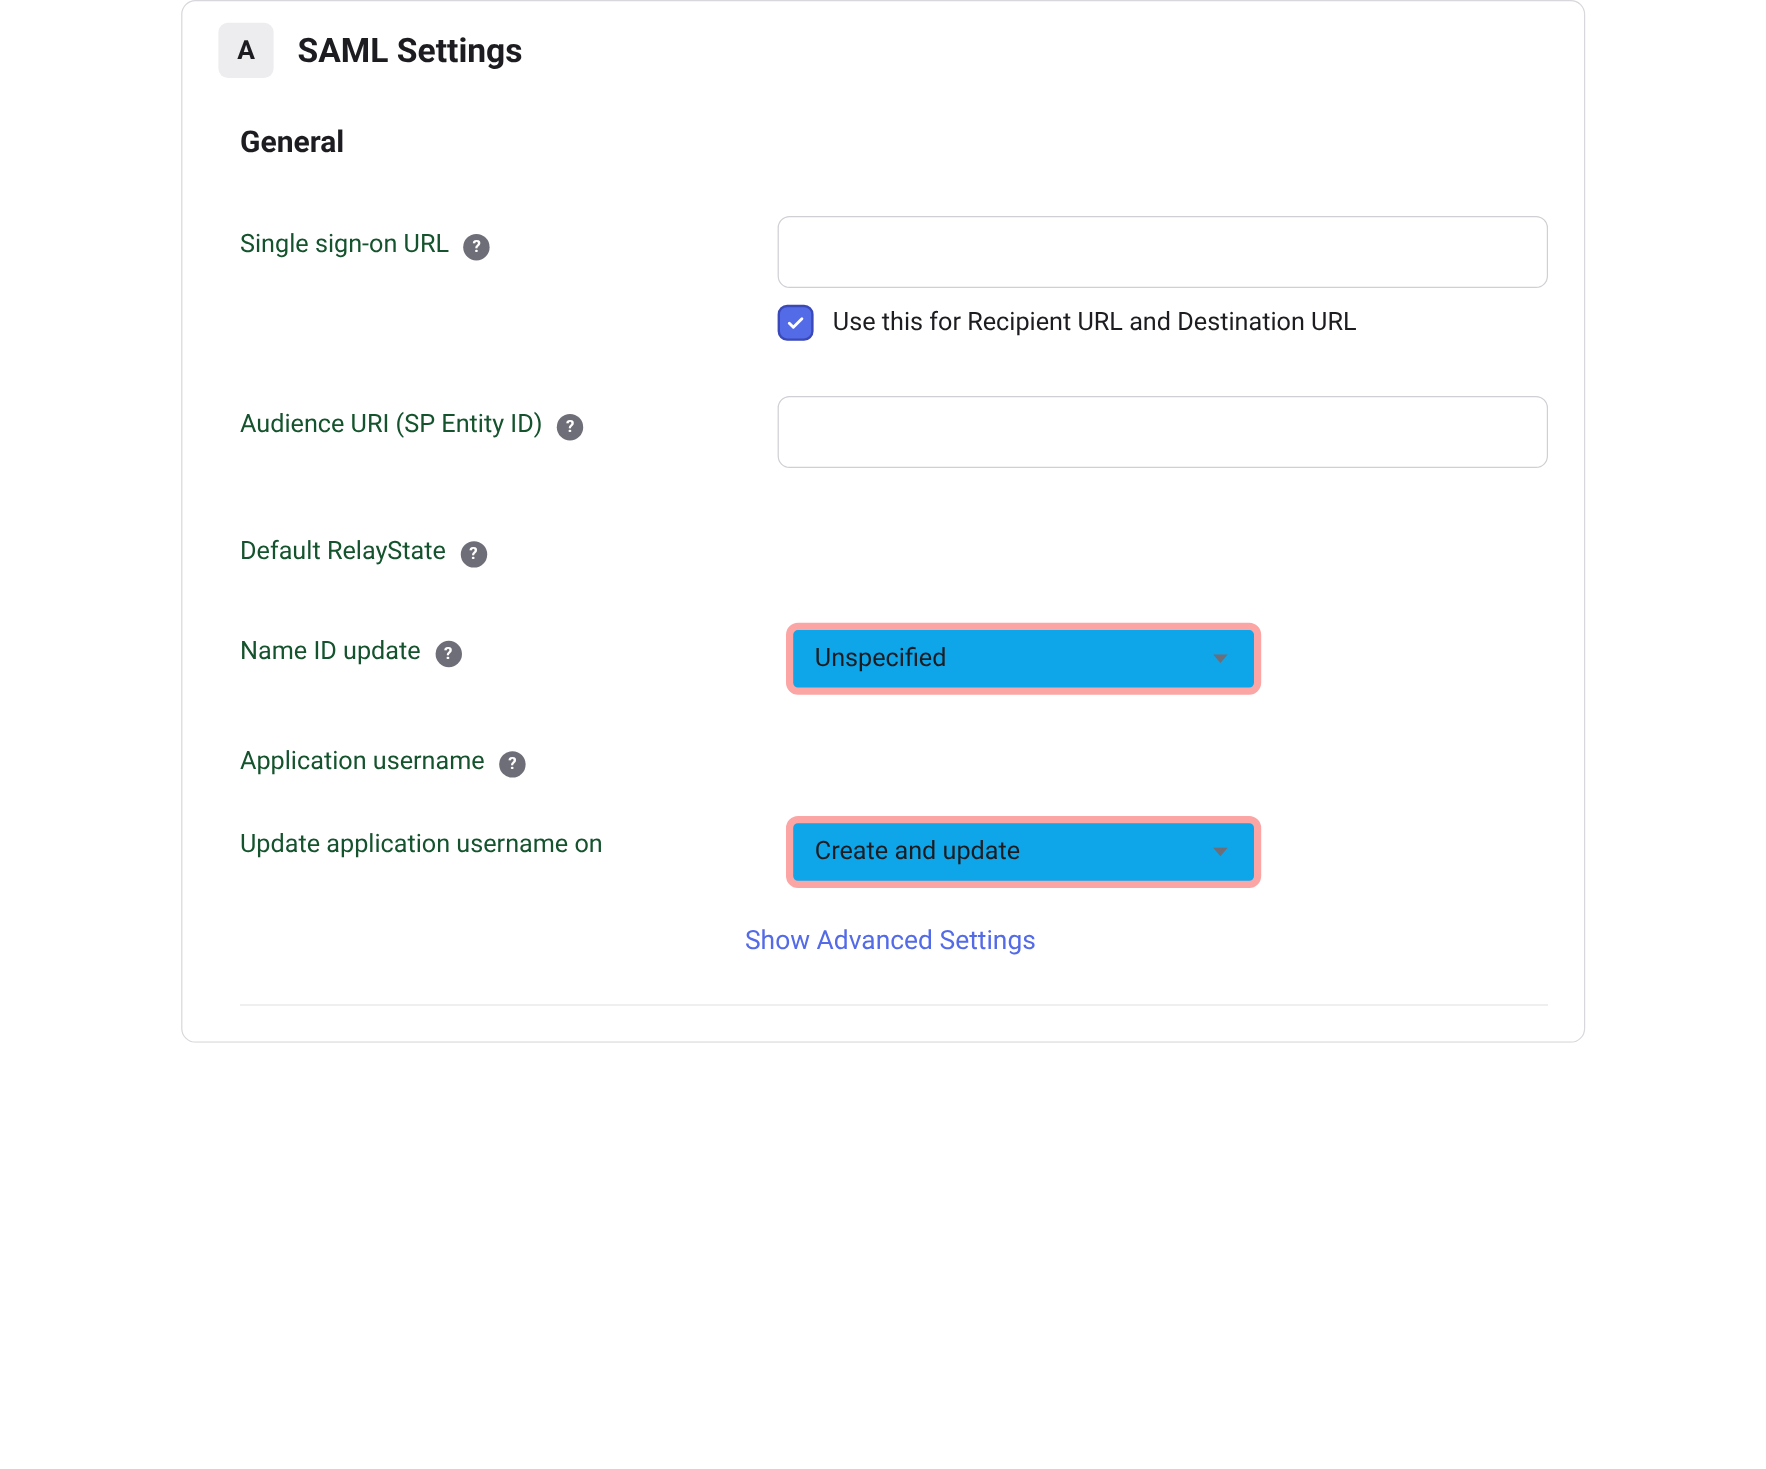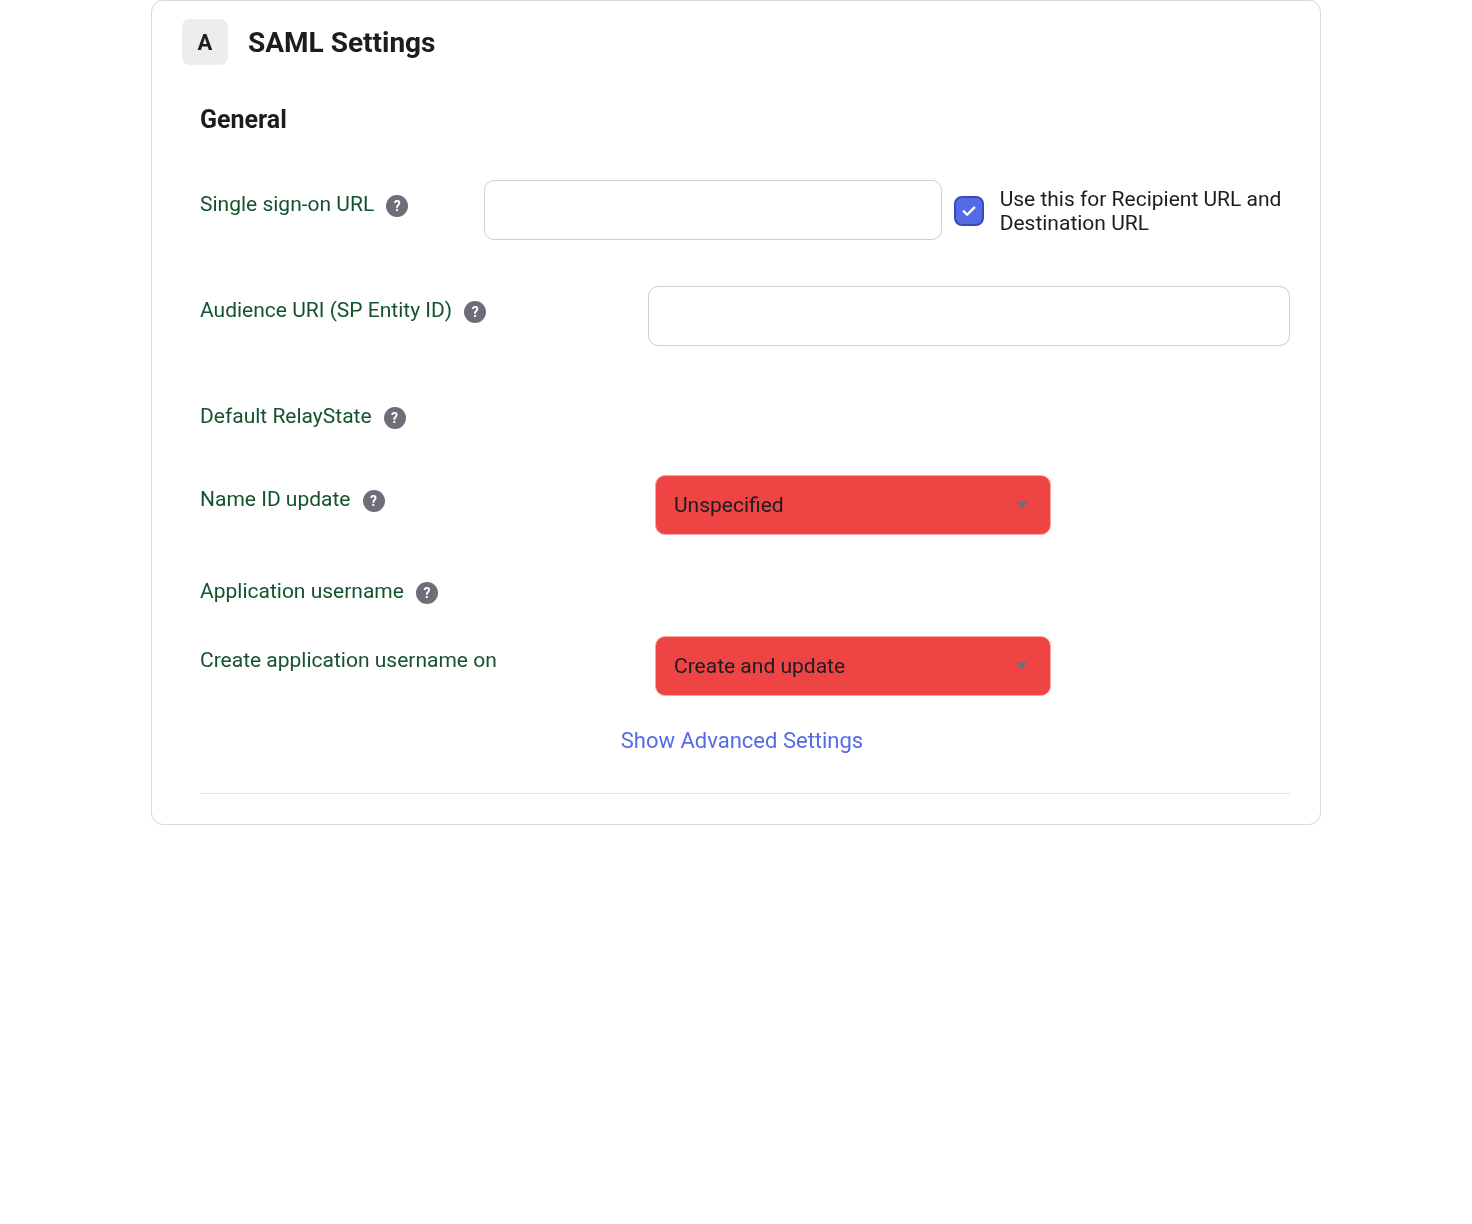--- a/index.html
+++ b/index.html
@@ -83,21 +83,21 @@
       justify-content: center;
       font-size: 14px;
       font-weight: 700;
       cursor: pointer;
       user-select: none;
       margin-top: 3px;
     }
     .field-col {
       flex: 1;
       display: flex;
-      flex-direction: row;
+      flex-direction: column;
       gap: 12px;
     }
     .text-input {
       width: 642px;
       height: 60px;
       border: 1px solid #cfcfd4;
       border-radius: 10px;
       padding: 0 16px;
       font-size: 20px;
       color: #1d1d21;
@@ -130,26 +130,26 @@
       color: #1d1d21;
     }
     .helper-text {
       font-size: 21px;
       color: #6e6e78;
       margin-top: 2px;
     }
     .select {
       width: 396px;
       height: 60px;
-      border: 1px solid #fca5a5;
+      border: 6px solid #fca5a5;
       border-radius: 10px;
       padding: 0 50px 0 18px;
       font-size: 21px;
       color: #1d1d21;
-      background: #ef4444;
+      background: #0ea5e9;
       display: flex;
       align-items: center;
       position: relative;
       cursor: pointer;
       user-select: none;
     }
     .select .caret {
       position: absolute;
       right: 22px;
       top: 50%;
@@ -243,21 +243,21 @@
 
     <div class="row tight">
       <div class="label-col">
         <span class="label-text">Application username</span>
         <span class="help-icon">?</span>
       </div>
     </div>
 
     <div class="row tight">
       <div class="label-col no-help">
-        <span class="label-text">Create application username on</span>
+        <span class="label-text">Update application username on</span>
       </div>
       <div class="field-col">
         <div class="select">
           <span>Create and update</span>
           <span class="caret"></span>
         </div>
       </div>
     </div>
 
     <div class="advanced-row">

